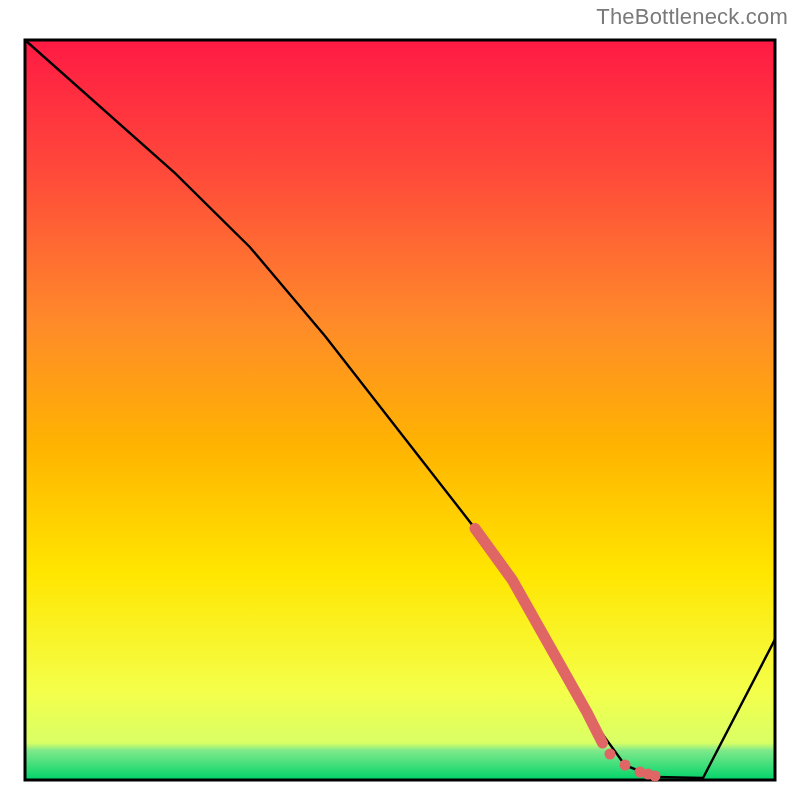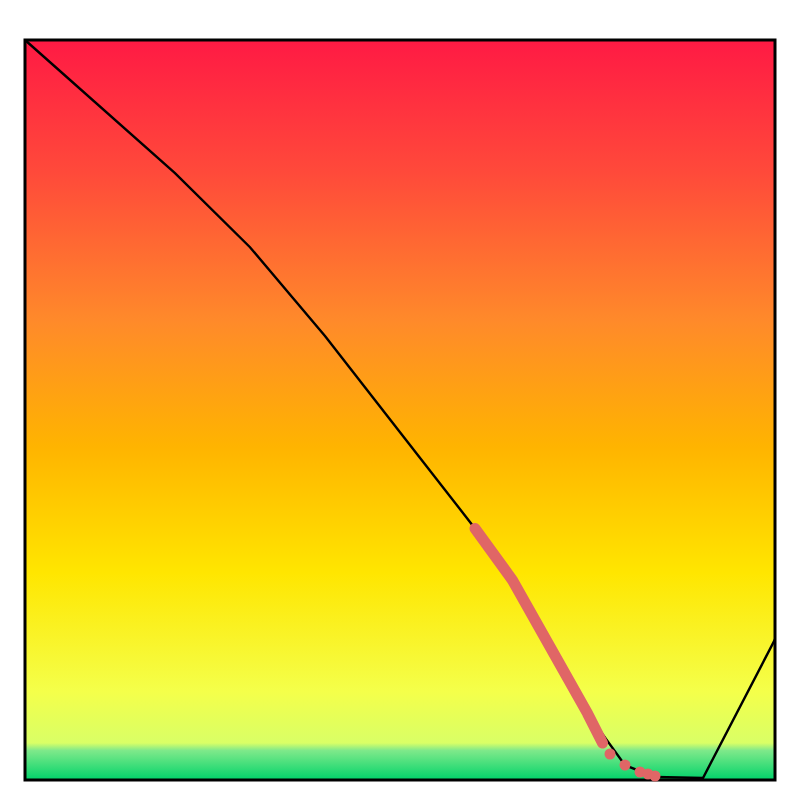--- a/index.html
+++ b/index.html
@@ -28,20 +28,21 @@
     position: absolute;
     top: 30px;
     left: 15px;
   }
 </style>
 </head>
 <body>
 
 <div class="frame">
 
+  <div class="watermark">TheBottleneck.com</div>
 
   <svg width="770" height="760" viewBox="0 0 770 760">
 
     <defs>
 
       <linearGradient id="bg-grad" x1="0" y1="0" x2="0" y2="1">
         <stop offset="0%" stop-color="#ff1a44"></stop>
         <stop offset="18%" stop-color="#ff4a3a"></stop>
         <stop offset="38%" stop-color="#ff8a2a"></stop>
         <stop offset="55%" stop-color="#ffb400"></stop>

